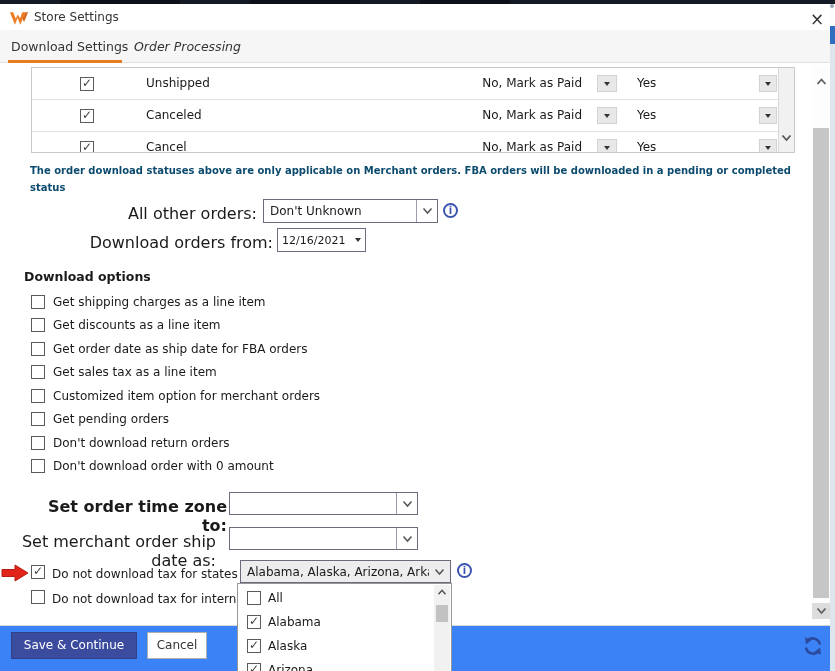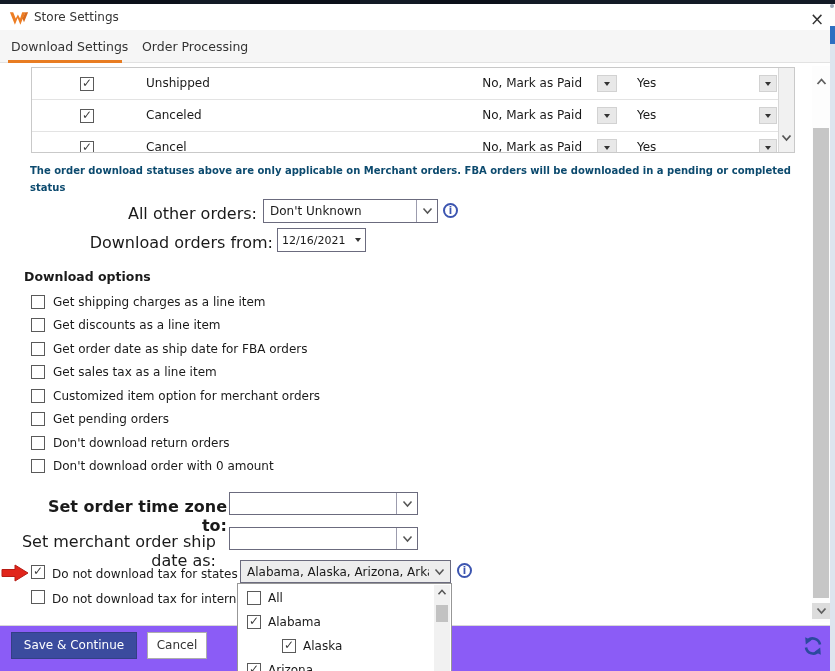--- a/index.html
+++ b/index.html
@@ -19,21 +19,21 @@
   .titlebar { position:absolute; left:0; top:4px; width:830px; height:26px; background:#fff; }
   .logo { position:absolute; left:9px; top:6px; width:20px; height:17px; }
   .title { position:absolute; left:34px; top:6px; font-size:12px; color:#333; }
   .close-btn { position:absolute; left:806px; top:4px; width:22px; height:22px; font-size:17px; line-height:22px;
                text-align:center; color:#333; cursor:pointer; }
 
   
   .tabbar { position:absolute; left:0; top:30px; width:830px; height:33px; background:#f6f6f6; border-bottom:1px solid #e2e2e2; }
   .tab { position:absolute; top:0; height:33px; line-height:33px; font-size:12.5px; color:#333; cursor:pointer; }
   .tab-1 { left:11px; }
-  .tab-2 { left:142px; }
+  .tab-2 { left:134px;font-style:italic; }
   .tab-underline { position:absolute; left:8px; top:30px; width:114px; height:3px; background:#e87c22; }
 
   
   .status-table { position:absolute; left:31px; top:67px; width:764px; height:86px; border:1px solid #c9c9c9; overflow:hidden; background:#fff; }
   .st-row { position:absolute; left:0; width:762px; height:32px; border-bottom:1px solid #e3e3e3; }
   .st-row .cb { position:absolute; left:48px; top:9px; }
   .st-row .st-label { position:absolute; left:114px; top:8px; font-size:12px; }
   .st-row .st-pay { position:absolute; left:430px; top:8px; width:120px; text-align:right; font-size:12px; }
   .st-row .st-yes { position:absolute; left:605px; top:8px; font-size:12px; }
   .dd-btn { position:absolute; top:7px; width:20px; height:17px; background:#e8e8e8; border:1px solid #d2d2d2;
@@ -91,21 +91,21 @@
   .p-thumb { position:absolute; left:2px; top:20px; width:12px; height:17px; background:#c2c2c2; }
 
   
   .scrollbar { position:absolute; left:812px; top:66px; width:18px; height:556px; background:#fdfdfd; z-index:4; }
   .scrollbar .arrow { position:absolute; left:0; width:18px; height:16px; display:flex; align-items:center; justify-content:center; cursor:pointer; }
   .scrollbar .arrow.up { top:8px; }
   .scrollbar .arrow.down { bottom:3px; background:#dcdcdc; }
   .scrollbar .thumb { position:absolute; left:1px; top:62px; width:16px; height:470px; background:#c6c6c6; cursor:pointer; }
 
   
-  .footer { position:absolute; left:0; top:625px; width:830px; height:46px; background:#8b5cf6; border-top:1px solid #d7d7d7; }
+  .footer { position:absolute; left:0; top:625px; width:830px; height:46px; background:#3b82f6; border-top:1px solid #d7d7d7; }
   .btn-save { position:absolute; left:11px; top:6px; width:126px; height:27px; background:#3b4b9e; border:1px solid #333f86;
               color:#fff; font-size:12px; text-align:center; line-height:25px; cursor:pointer; }
   .btn-cancel { position:absolute; left:147px; top:6px; width:60px; height:27px; background:#fff; border:1px solid #adadad;
                 color:#333; font-size:12px; text-align:center; line-height:25px; cursor:pointer; }
   .refresh { position:absolute; left:802px; top:10px; cursor:pointer; }
 </style>
 </head>
 <body>
 
 <div class="win">
@@ -284,21 +284,21 @@
 
   <div class="panel">
     <div class="p-item" style="top:2px;">
       <span class="cb"></span>
       <span class="p-label">All</span>
     </div>
     <div class="p-item" style="top:26px;">
       <span class="cb checked"></span>
       <span class="p-label">Alabama</span>
     </div>
-    <div class="p-item" style="top:50px;padding-left:35px;">
+    <div class="p-item" style="top:50px;">
       <span class="cb checked"></span>
       <span class="p-label">Alaska</span>
     </div>
     <div class="p-item" style="top:74px;">
       <span class="cb checked"></span>
       <span class="p-label">Arizona</span>
     </div>
     <div class="p-scroll">
       <svg class="chev" width="10" height="7" viewBox="0 0 11 8">
         <polyline points="1.5,6 5.5,1.5 9.5,6" fill="none" stroke="#555" stroke-width="1.8"></polyline>

